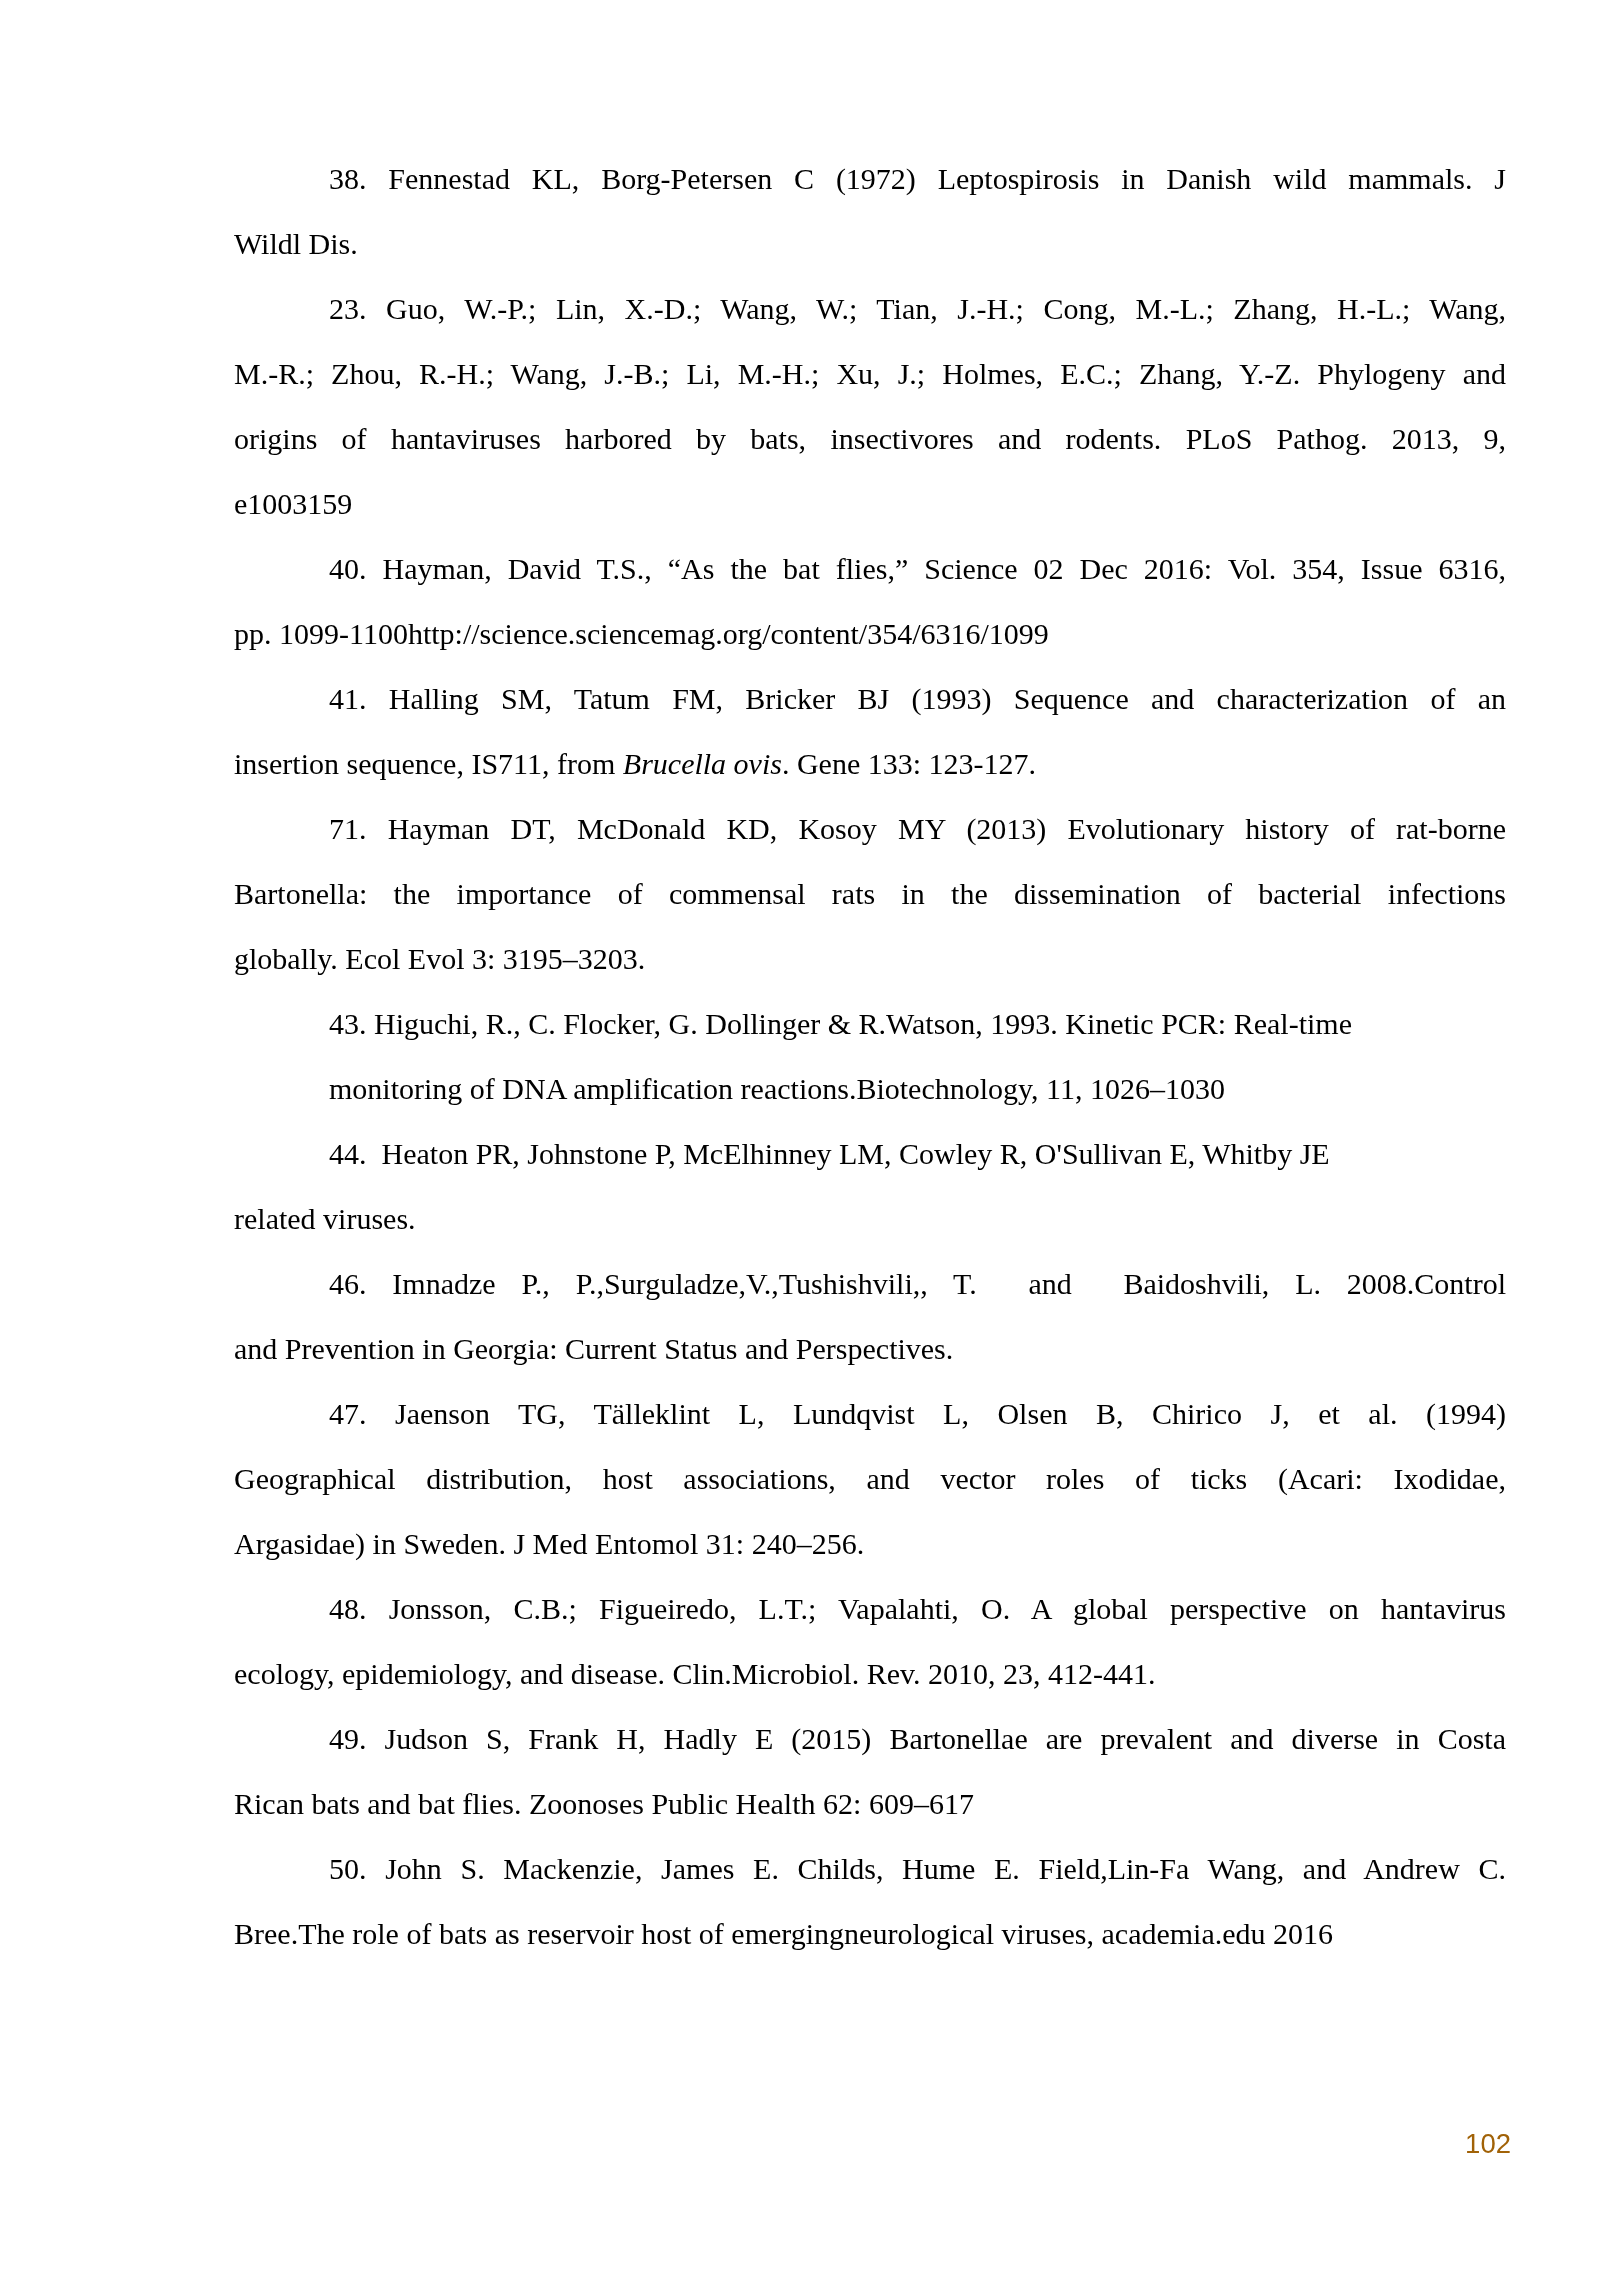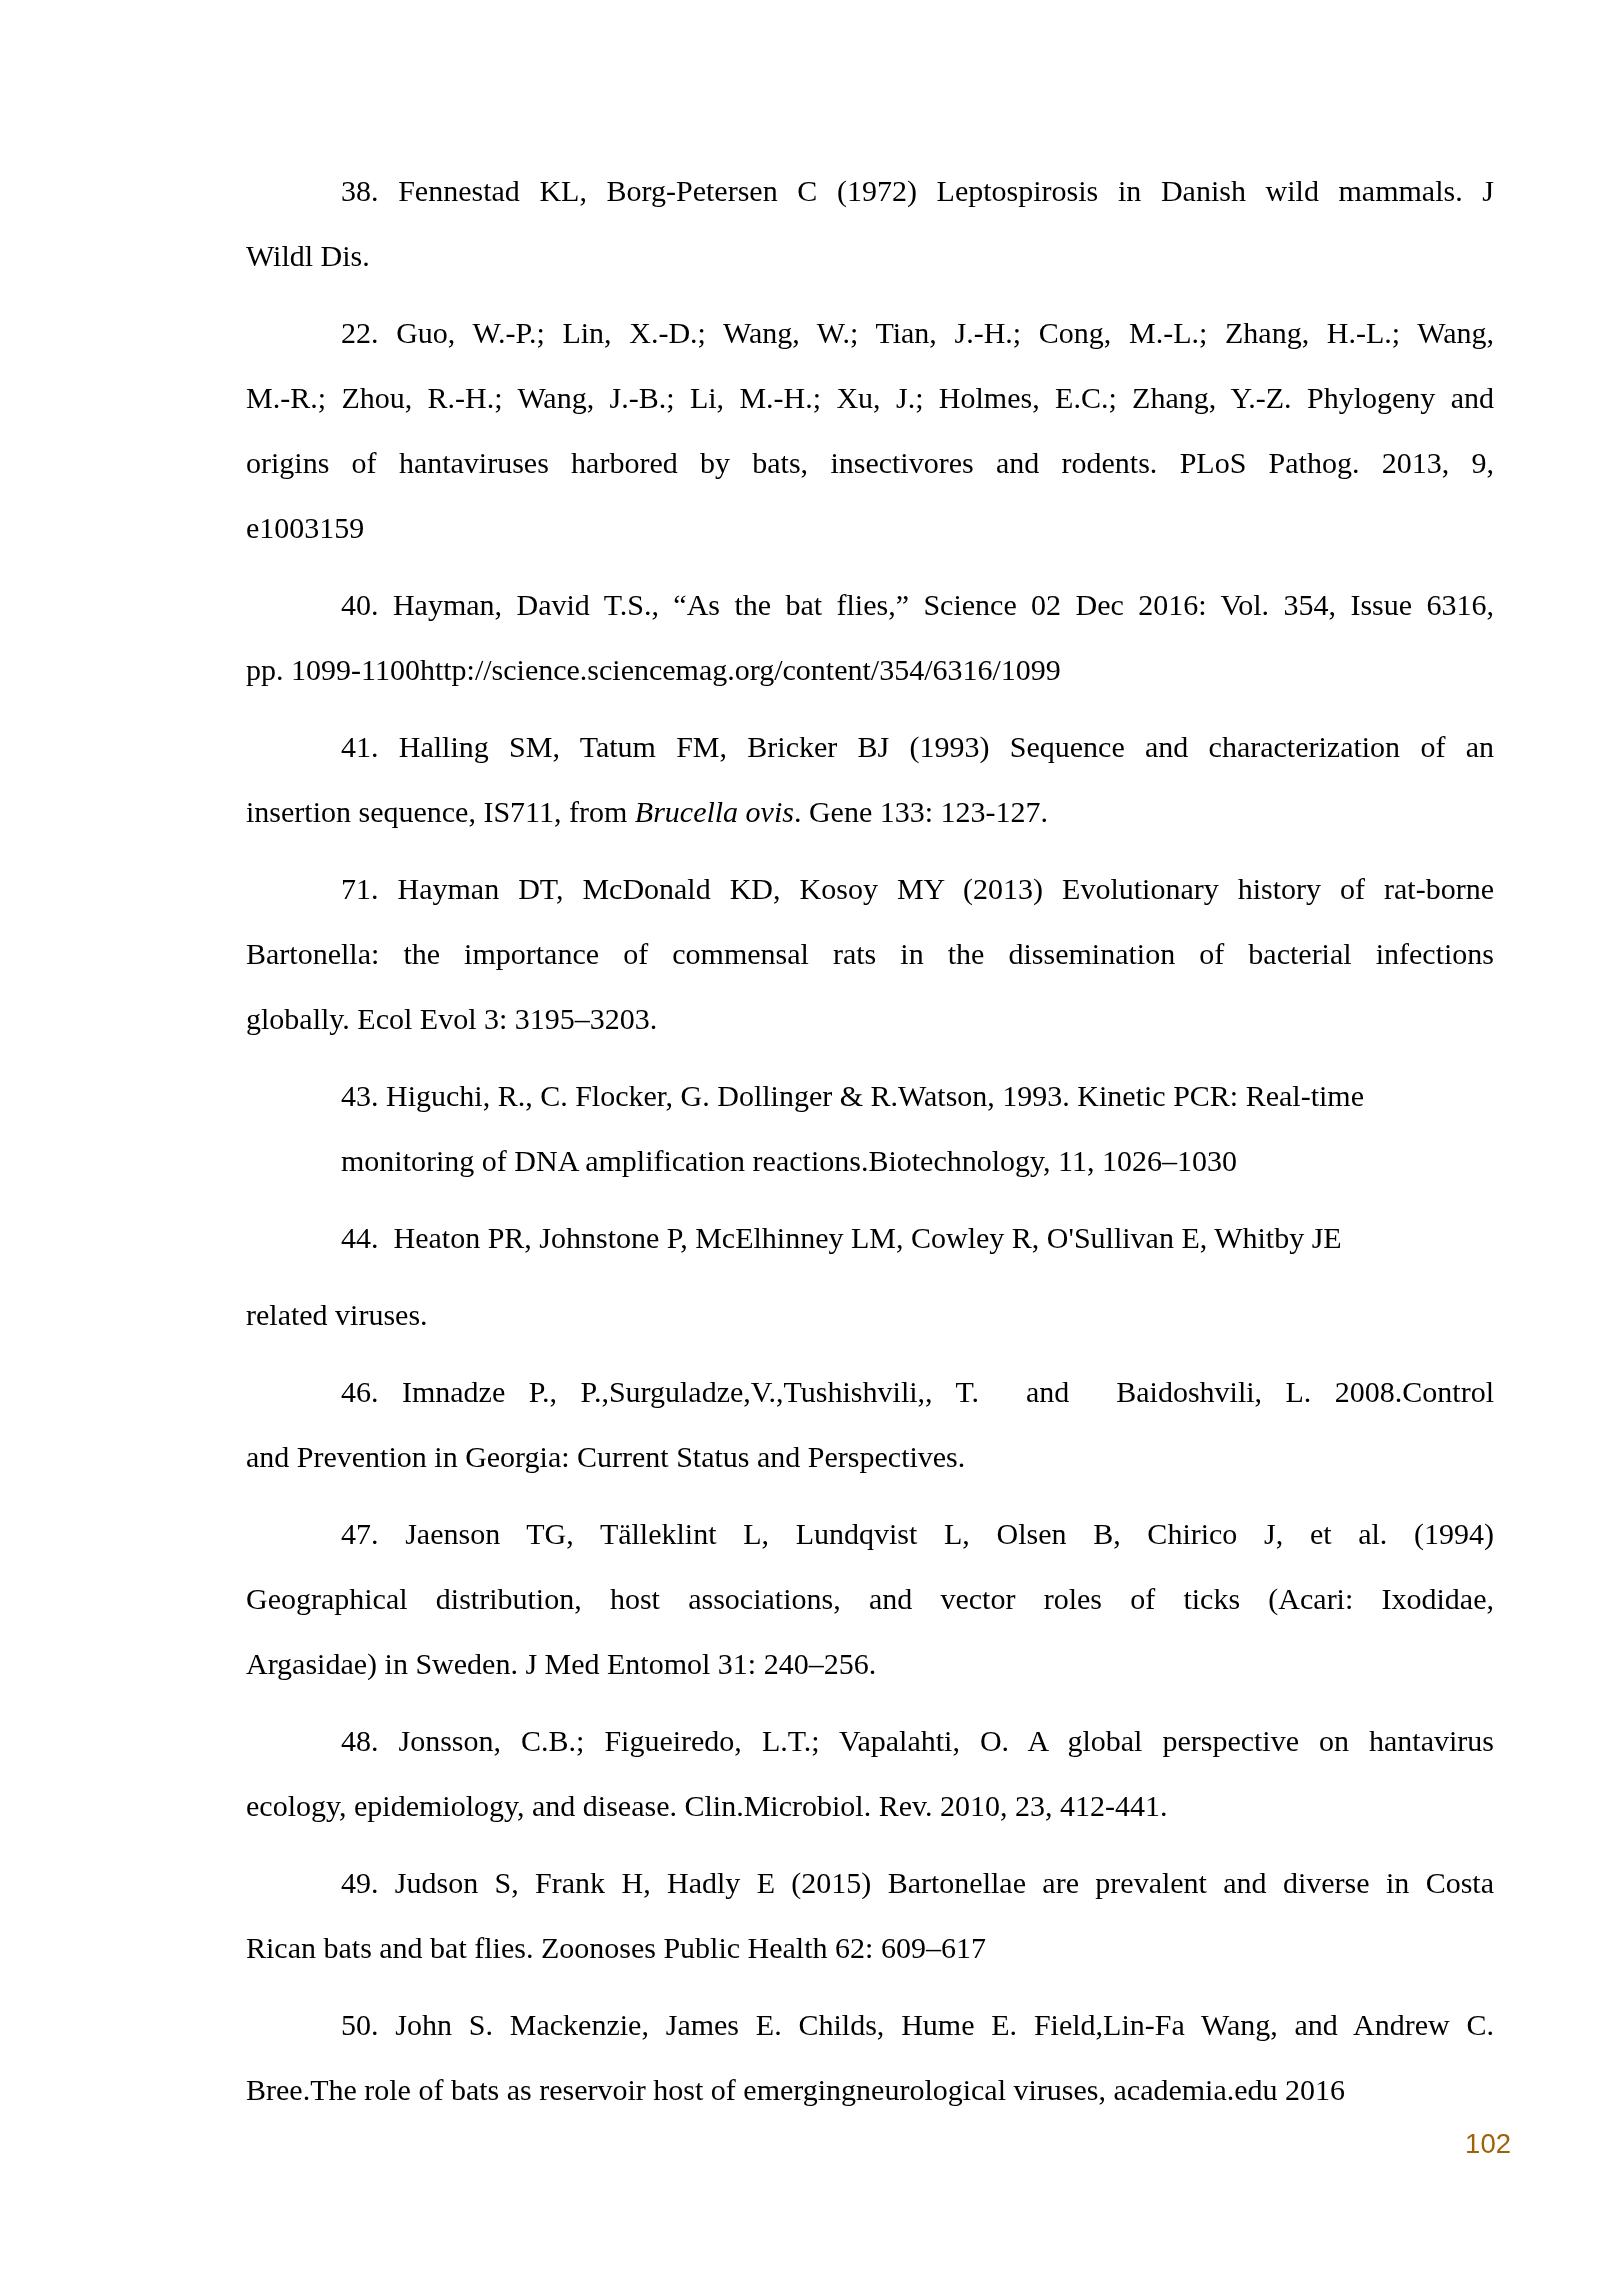--- a/index.html
+++ b/index.html
@@ -16,21 +16,21 @@
   }
   .textblock {
     position: absolute;
     left: 234px;
     top: 146px;
     width: 1272px;
     color: #000000;
     font-family: "Liberation Serif", "DejaVu Serif", serif;
     font-size: 30px;
   }
-  .ref { margin: 12px; padding: 0; }
+  .ref { margin: 0; padding: 0; }
   .line {
     line-height: 65px;
     height: 65px;
     text-align: left;
     white-space: normal;
   }
   .line.justify {
     text-align: justify;
     text-align-last: justify;
     text-justify: inter-word;
@@ -51,21 +51,21 @@
 </head>
 <body>
 
 <div class="page">
   <div class="textblock">
       <div class="ref">
         <div class="line indent justify"><span>38. Fennestad KL, Borg-Petersen C (1972) Leptospirosis in Danish wild mammals. J</span></div>
         <div class="line"><span>Wildl Dis.</span></div>
       </div>
       <div class="ref">
-        <div class="line indent justify"><span>22. Guo, W.-P.; Lin, X.-D.; Wang, W.; Tian, J.-H.; Cong, M.-L.; Zhang, H.-L.; Wang,</span></div>
+        <div class="line indent justify"><span>23. Guo, W.-P.; Lin, X.-D.; Wang, W.; Tian, J.-H.; Cong, M.-L.; Zhang, H.-L.; Wang,</span></div>
         <div class="line justify"><span>M.-R.; Zhou, R.-H.; Wang, J.-B.; Li, M.-H.; Xu, J.; Holmes, E.C.; Zhang, Y.-Z. Phylogeny and</span></div>
         <div class="line justify"><span>origins of hantaviruses harbored by bats, insectivores and rodents. PLoS Pathog. 2013, 9,</span></div>
         <div class="line"><span>e1003159</span></div>
       </div>
       <div class="ref">
         <div class="line indent justify"><span>40. Hayman, David T.S., “As the bat flies,” Science 02 Dec 2016: Vol. 354, Issue 6316,</span></div>
         <div class="line"><span>pp. 1099-1100http://science.sciencemag.org/content/354/6316/1099</span></div>
       </div>
       <div class="ref">
         <div class="line indent justify"><span>41. Halling SM, Tatum FM, Bricker BJ (1993) Sequence and characterization of an</span></div>

